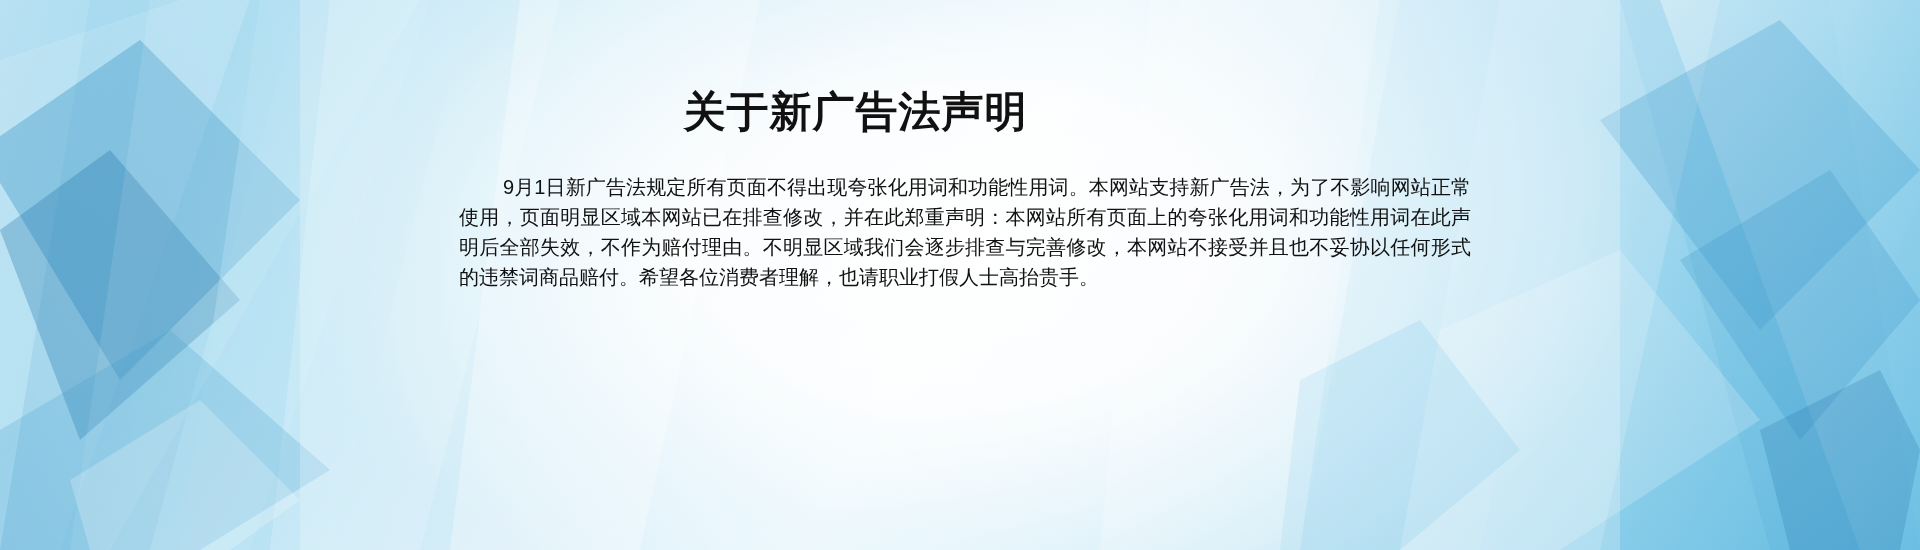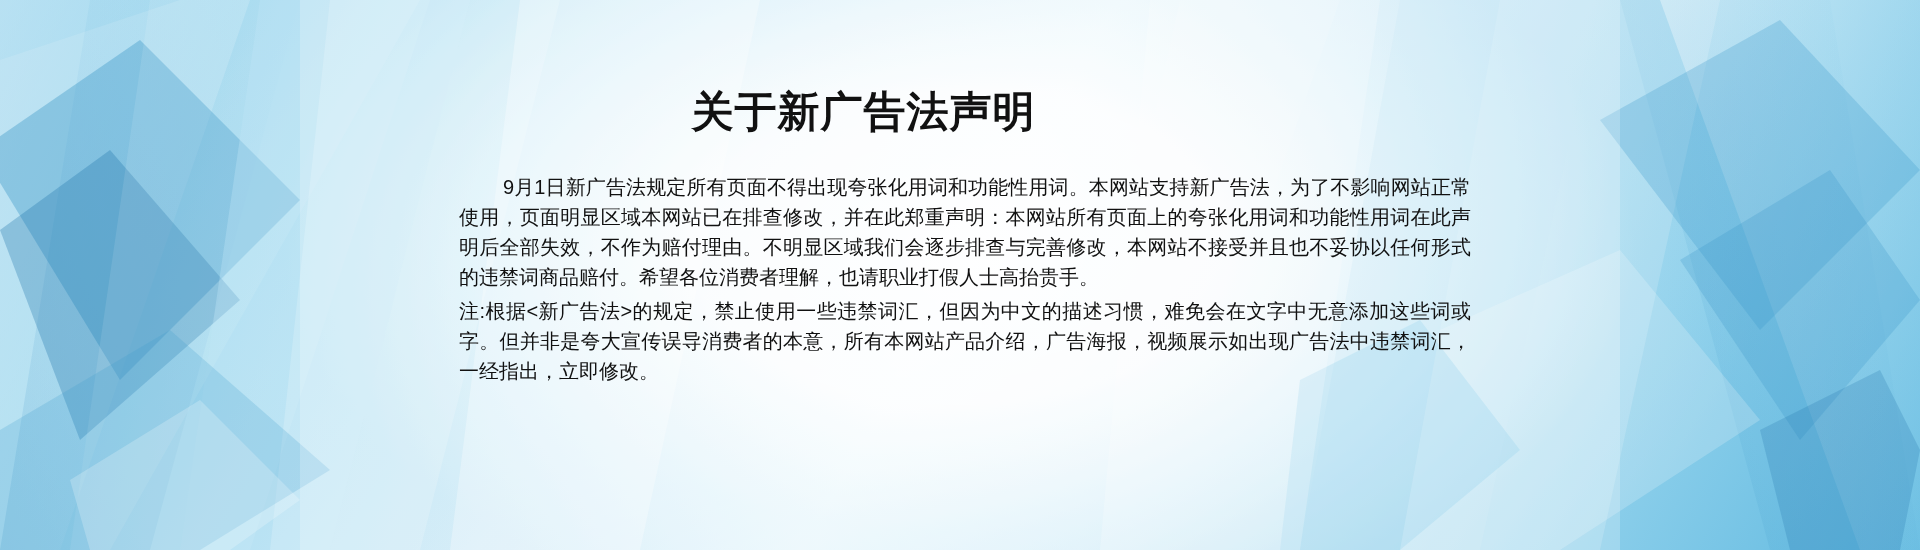--- a/index.html
+++ b/index.html
@@ -17,21 +17,21 @@
   svg.deco{position:absolute;top:0;left:0;width:1920px;height:550px;}
 
   .content{
     position:absolute;top:0;left:0;width:1920px;height:550px;
     display:block;
   }
   .title{
     position:absolute;left:0;top:88px;width:1711px;
     text-align:center;
     font-size:42px;line-height:48px;font-weight:bold;
-    color:#111;letter-spacing:1px;padding-left:8px;
+    color:#111;letter-spacing:1px;
   }
   .body{
     position:absolute;left:455px;top:168px;width:1020px;
     color:#111;
     font-size:20px;
     line-height:30px;
   }
   .para{margin:4px;}
   .para.first{text-indent:2.2em;text-align:justify;text-justify:inter-ideograph;}
   .para.note{text-align:justify;text-justify:inter-ideograph;}
@@ -82,16 +82,15 @@
     <polygon points="520,0 760,0 640,550 450,550" fill="#ffffff" opacity="0.30"></polygon>
     <polygon points="1150,0 1380,0 1300,550 1100,550" fill="#ffffff" opacity="0.22"></polygon>
     <rect x="300" y="0" width="1320" height="550" fill="#ffffff" opacity="0.22"></rect>
   </svg>
 
   <div class="content">
     <div class="title">关于新广告法声明</div>
 
     <div class="body">
       <p class="para first">9月1日新广告法规定所有页面不得出现夸张化用词和功能性用词。本网站支持新广告法，为了不影响网站正常使用，页面明显区域本网站已在排查修改，并在此郑重声明：本网站所有页面上的夸张化用词和功能性用词在此声明后全部失效，不作为赔付理由。不明显区域我们会逐步排查与完善修改，本网站不接受并且也不妥协以任何形式的违禁词商品赔付。希望各位消费者理解，也请职业打假人士高抬贵手。</p>
-      <p class="para note">注:根据&lt;新广告法&gt;的规定，禁止使用一些违禁词汇，但因为中文的描述习惯，难免会在文字中无意添加这些词或字。但并非是夸大宣传误导消费者的本意，所有本网站产品介绍，广告海报，视频展示如出现广告法中违禁词汇，一经指出，立即修改。</p>
     </div>
   </div>
 </div>
 
 </body></html>

